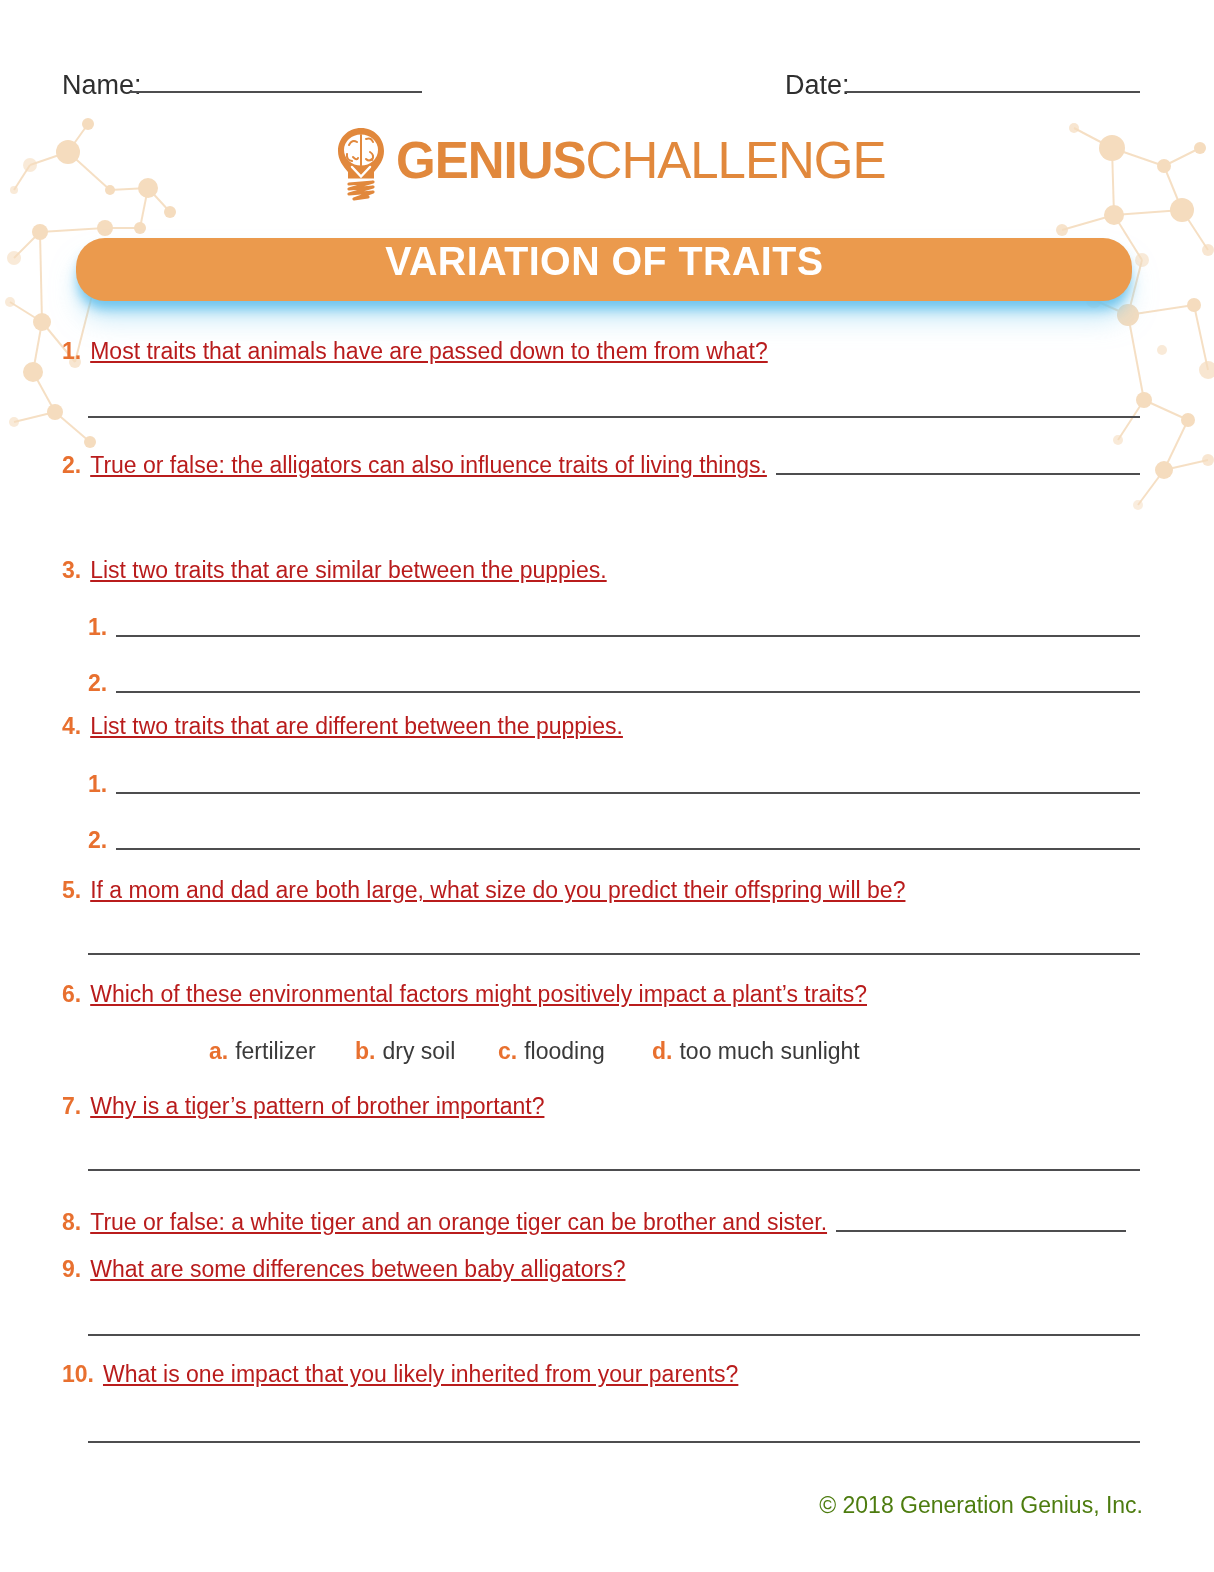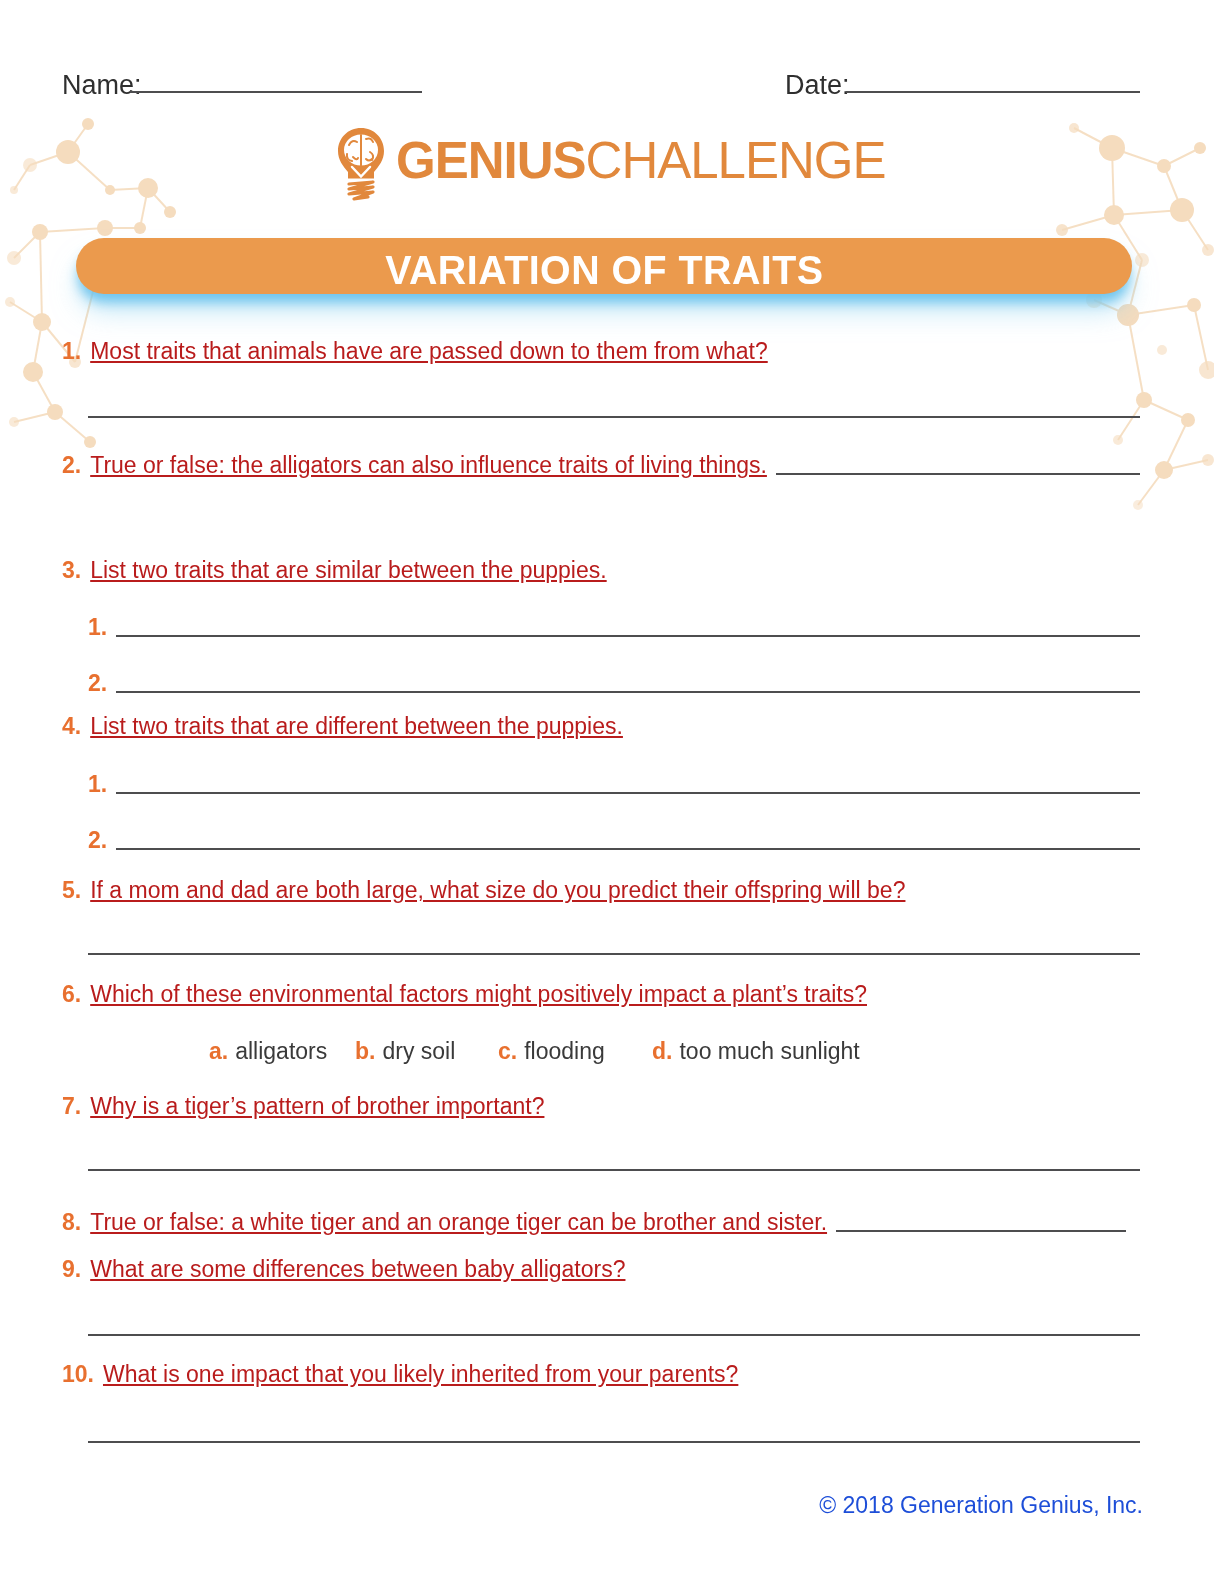--- a/index.html
+++ b/index.html
@@ -21,23 +21,23 @@
   .logo-bulb{position:absolute;left:333px;top:126px;}
   .logo-text{
     position:absolute;left:396px;top:134px;
     font-size:51px;line-height:54px;letter-spacing:-1px;
     color:#e1883c;white-space:nowrap;
   }
   .logo-genius{font-weight:bold;}
   .logo-challenge{font-weight:400;}
   
   .banner{
-    position:absolute;left:76px;top:238px;width:1056px;height:56px;
+    position:absolute;left:76px;top:238px;width:1056px;height:63px;
     background:#eb9a4d;border-radius:29px;
-    display:flex;align-items:flex-end;justify-content:center;
+    display:flex;align-items:flex-start;justify-content:center;
     box-shadow:0 10px 12px -2px rgba(96,190,235,0.85), 0 20px 28px -4px rgba(140,210,240,0.55);
     z-index:2;
   }
   .banner-title{
     color:#ffffff;font-size:41px;font-weight:bold;letter-spacing:0.5px;
     transform:scaleX(0.96);
   }
   
   .q{position:absolute;left:62px;right:74px;font-size:23px;line-height:30px;}
   .qflex{display:flex;align-items:flex-end;}
@@ -45,21 +45,21 @@
   .qtext{color:#b91c1c;white-space:nowrap;text-decoration:underline;}
   .fill-line{flex:1;border-bottom:2px solid #4d4d4f;margin-left:9px;margin-bottom:5px;min-width:40px;}
   .hline{position:absolute;left:88px;width:1052px;border-top:2px solid #4d4d4f;height:0;}
   .subrow{position:absolute;left:88px;right:74px;display:flex;align-items:flex-end;font-size:23px;line-height:28px;}
   .subnum{font-weight:bold;color:#e8702f;}
   .subrow .fill-line{margin-bottom:4px;}
   
   .choice{position:absolute;font-size:23px;line-height:30px;white-space:nowrap;}
   .cletter{font-weight:bold;color:#e8702f;margin-right:7px;}
   
-  .footer{position:absolute;right:71px;top:1492px;font-size:23px;color:#1d4ed8;text-align:center;}
+  .footer{position:absolute;right:71px;top:1492px;font-size:23px;color:#4d7c0f;text-align:center;}
 </style>
 </head>
 <body>
 
 <div class="page">
 
   <svg class="mol" style="left:0;top:110px" width="182" height="345" viewBox="0 0 182 345">
     <g stroke="#F5DCBE" stroke-width="2" fill="none" opacity="0.9">
       <line x1="68" y1="42" x2="88" y2="14"></line>
         <line x1="68" y1="42" x2="30" y2="55"></line>
@@ -216,21 +216,21 @@
 
   <div class="q" style="top:875px">
     <span class="qnum">5.</span><span class="qtext">If a mom and dad are both large, what size do you predict their offspring will be?</span>
   </div>
   <div class="hline" style="top:953px"></div>
 
   <div class="q" style="top:979px">
     <span class="qnum">6.</span><span class="qtext">Which of these environmental factors might positively impact a plant’s traits?</span>
   </div>
   <span class="choice" style="left:209px;top:1036px">
-    <span class="cletter">a.</span><span>alligators</span>
+    <span class="cletter">a.</span><span>fertilizer</span>
   </span>
   <span class="choice" style="left:355px;top:1036px">
     <span class="cletter">b.</span><span>dry soil</span>
   </span>
   <span class="choice" style="left:498px;top:1036px">
     <span class="cletter">c.</span><span>flooding</span>
   </span>
   <span class="choice" style="left:652px;top:1036px">
     <span class="cletter">d.</span><span>too much sunlight</span>
   </span>

